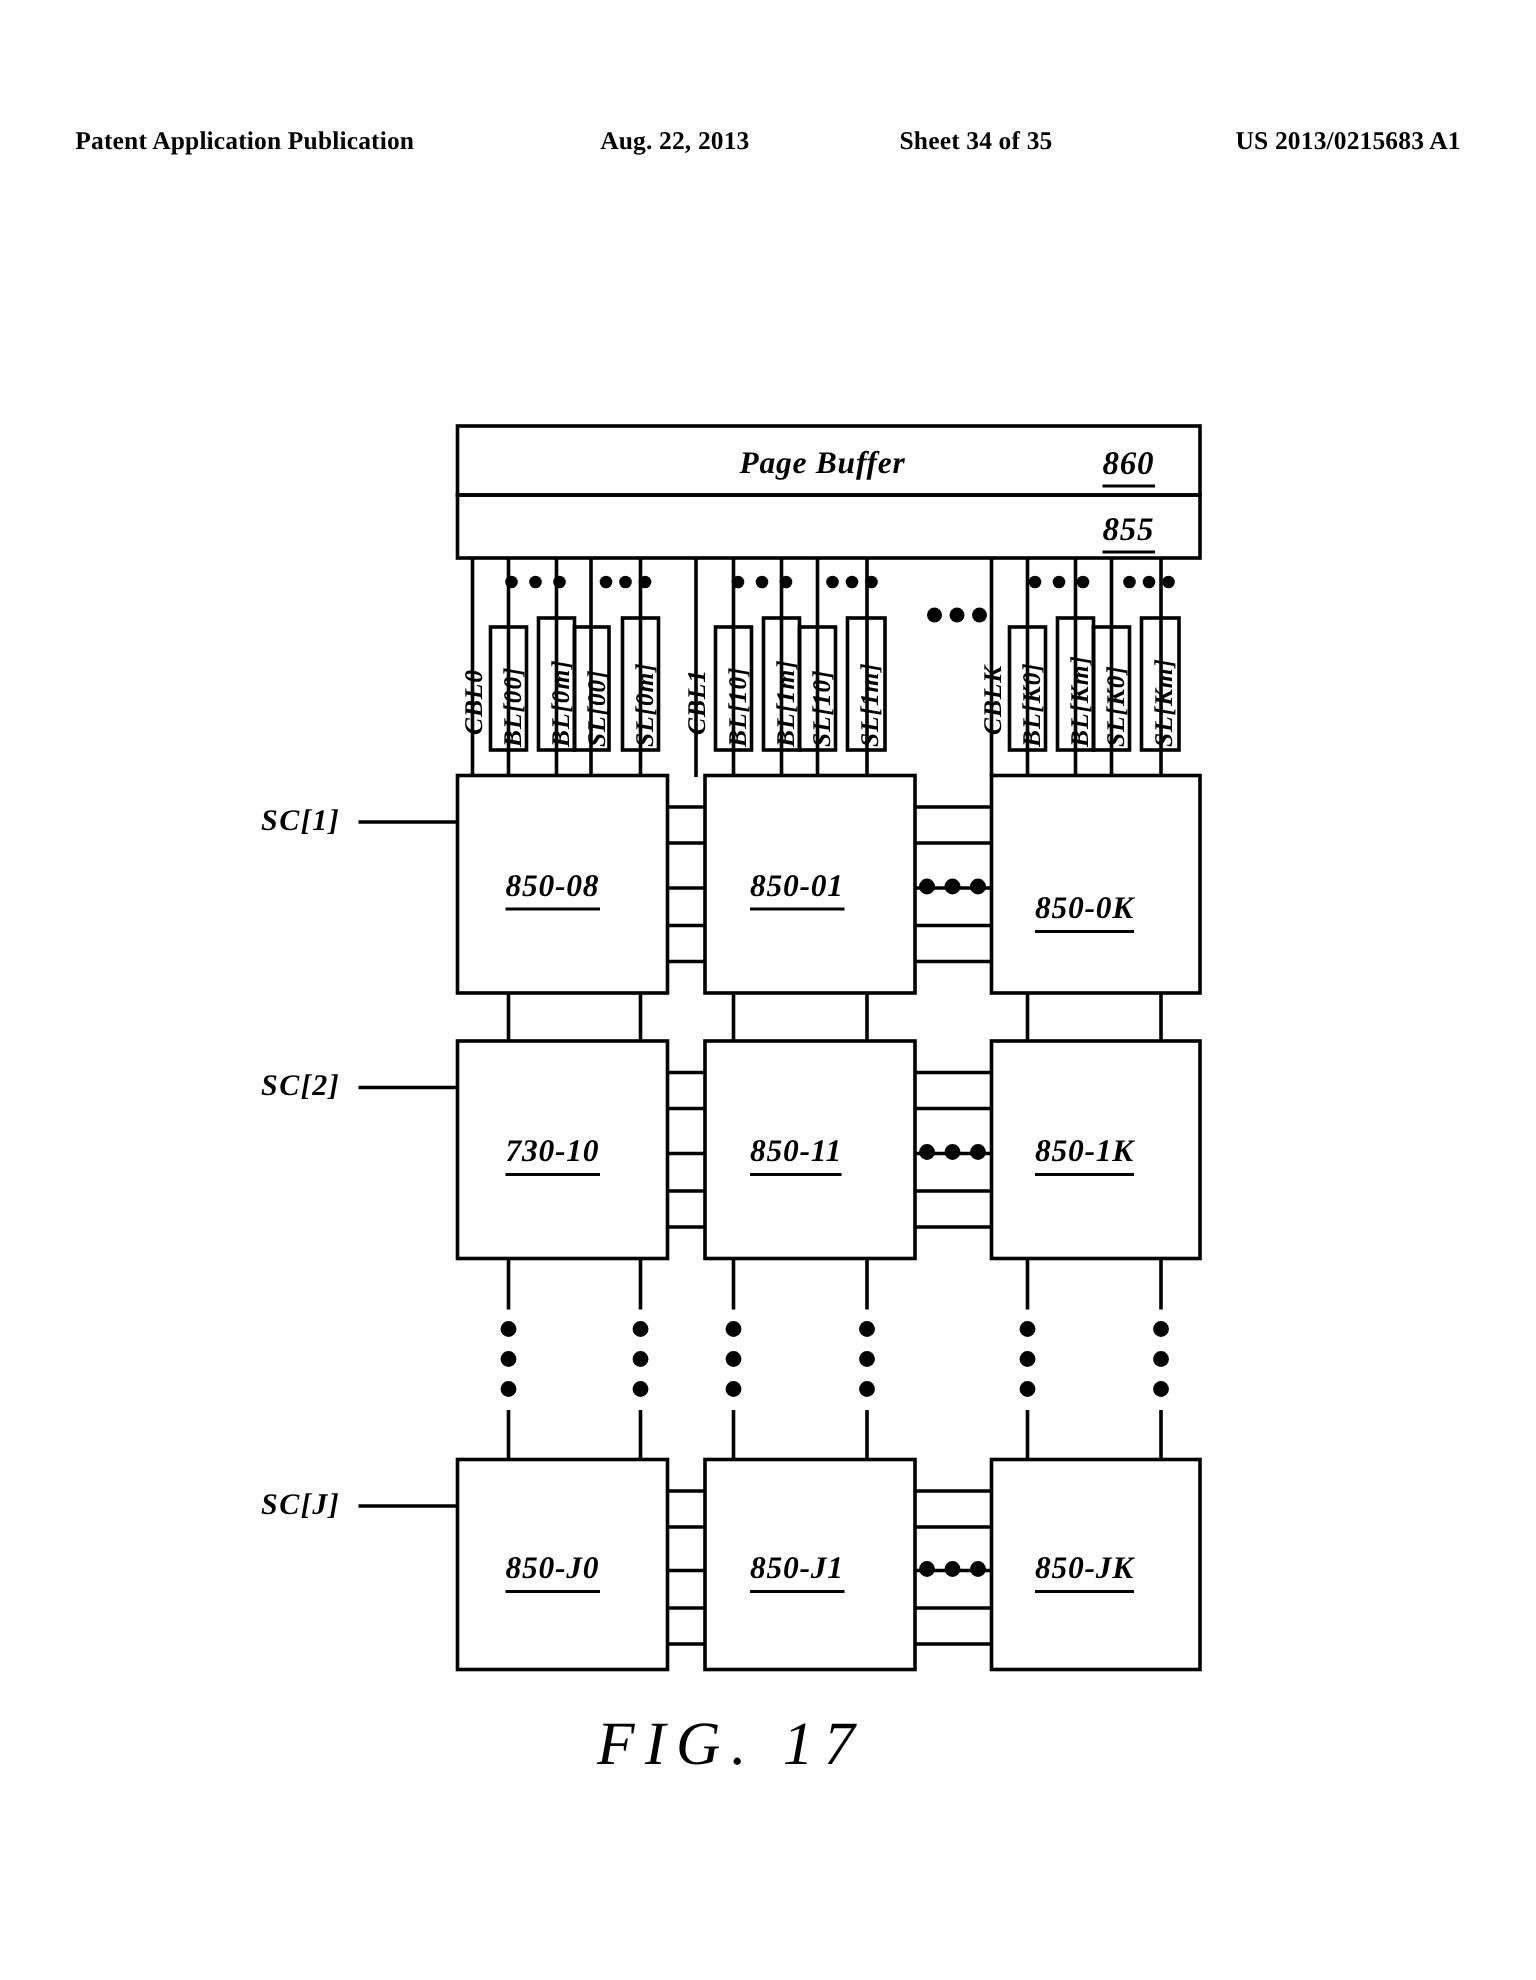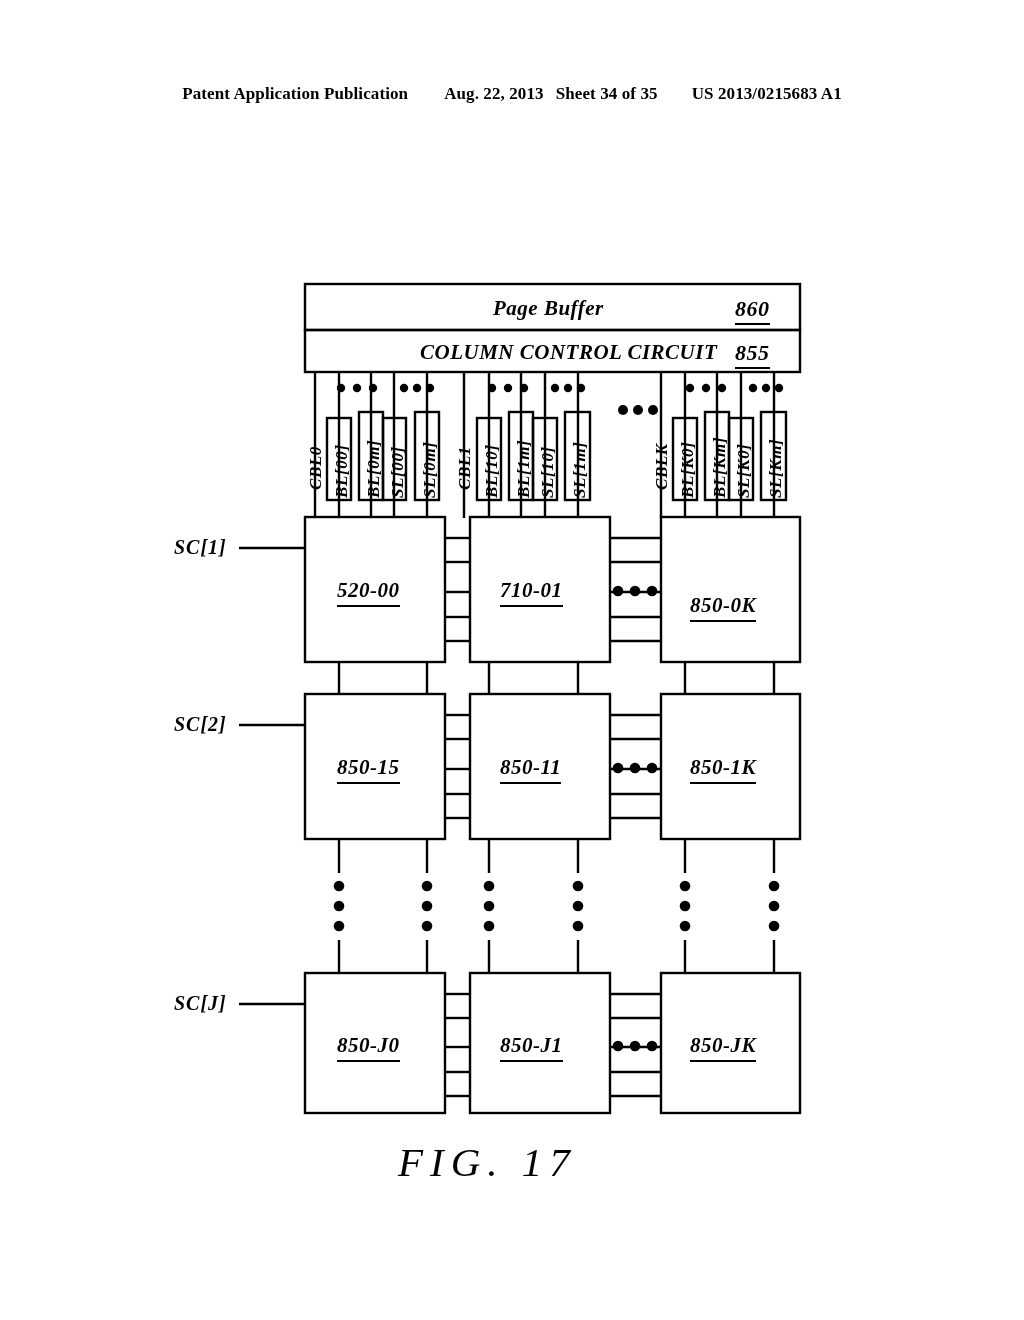--- a/index.html
+++ b/index.html
@@ -23,20 +23,21 @@
     top: 84px;
     width: 1024px;
     display: flex;
     justify-content: center;
     align-items: baseline;
     font-family: "Liberation Serif", serif;
     font-weight: bold;
     font-size: 17px;
     letter-spacing: 0.1px;
     white-space: nowrap;
+    gap: 44px;
   }
   #page-header .hdr-seg { display: inline-block; }
   #page-header .gap-a { width: 36px; display: inline-block; }
   #page-header .gap-b { width: 12px; display: inline-block; }
   #page-header .gap-c { width: 34px; display: inline-block; }
 
   
   #figure {
     position: absolute;
     left: 0;
@@ -276,21 +277,20 @@
       <circle cx="685" cy="926" r="5.3"></circle>
       <circle cx="774" cy="886" r="5.3"></circle>
       <circle cx="774" cy="906" r="5.3"></circle>
       <circle cx="774" cy="926" r="5.3"></circle>
     </g>
   </svg>
 
   <div class="fig-txt boxlabel" style="left:493px; top:296px;">Page Buffer</div>
   <div class="fig-txt boxnum" style="left:735px; top:296px;">860</div>
 
-  <div class="fig-txt boxlabel" style="left:420px; top:340px;">COLUMN CONTROL CIRCUIT</div>
   <div class="fig-txt boxnum" style="left:735px; top:340px;">855</div>
 
   <div class="fig-txt vlabel" style="left:306px; top:490px;">CBL0</div>
   <div class="fig-txt vlabel" style="left:332px; top:498px;">BL[00]</div>
   <div class="fig-txt vlabel" style="left:364px; top:498px;">BL[0m]</div>
   <div class="fig-txt vlabel" style="left:388px; top:498px;">SL[00]</div>
   <div class="fig-txt vlabel" style="left:420px; top:498px;">SL[0m]</div>
 
   <div class="fig-txt vlabel" style="left:455px; top:490px;">CBL1</div>
   <div class="fig-txt vlabel" style="left:482px; top:498px;">BL[10]</div>
@@ -301,25 +301,25 @@
   <div class="fig-txt vlabel" style="left:652px; top:490px;">CBLK</div>
   <div class="fig-txt vlabel" style="left:678px; top:498px;">BL[K0]</div>
   <div class="fig-txt vlabel" style="left:710px; top:498px;">BL[Km]</div>
   <div class="fig-txt vlabel" style="left:734px; top:498px;">SL[K0]</div>
   <div class="fig-txt vlabel" style="left:766px; top:498px;">SL[Km]</div>
 
   <div class="fig-txt sclabel" style="left:174px; top:536px;">SC[1]</div>
   <div class="fig-txt sclabel" style="left:174px; top:713px;">SC[2]</div>
   <div class="fig-txt sclabel" style="left:174px; top:992px;">SC[J]</div>
 
-  <div class="fig-txt blocklabel" style="left:337px; top:578px;">520-00</div>
-  <div class="fig-txt blocklabel" style="left:500px; top:578px;">710-01</div>
+  <div class="fig-txt blocklabel" style="left:337px; top:578px;">850-08</div>
+  <div class="fig-txt blocklabel" style="left:500px; top:578px;">850-01</div>
   <div class="fig-txt blocklabel" style="left:690px; top:593px;">850-0K</div>
 
-  <div class="fig-txt blocklabel" style="left:337px; top:755px;">850-15</div>
+  <div class="fig-txt blocklabel" style="left:337px; top:755px;">730-10</div>
   <div class="fig-txt blocklabel" style="left:500px; top:755px;">850-11</div>
   <div class="fig-txt blocklabel" style="left:690px; top:755px;">850-1K</div>
 
   <div class="fig-txt blocklabel" style="left:337px; top:1033px;">850-J0</div>
   <div class="fig-txt blocklabel" style="left:500px; top:1033px;font-family:Liberation Serif, serif;">850-J1</div>
   <div class="fig-txt blocklabel" style="left:690px; top:1033px;">850-JK</div>
 
   <div class="figcaption" style="left:398px; top:1138px;">FIG. 17</div>
 
 </div>

